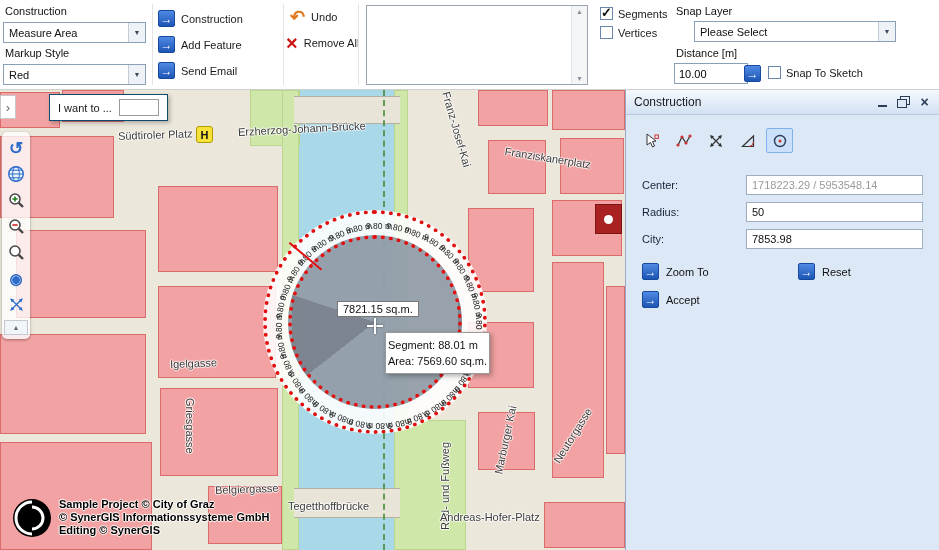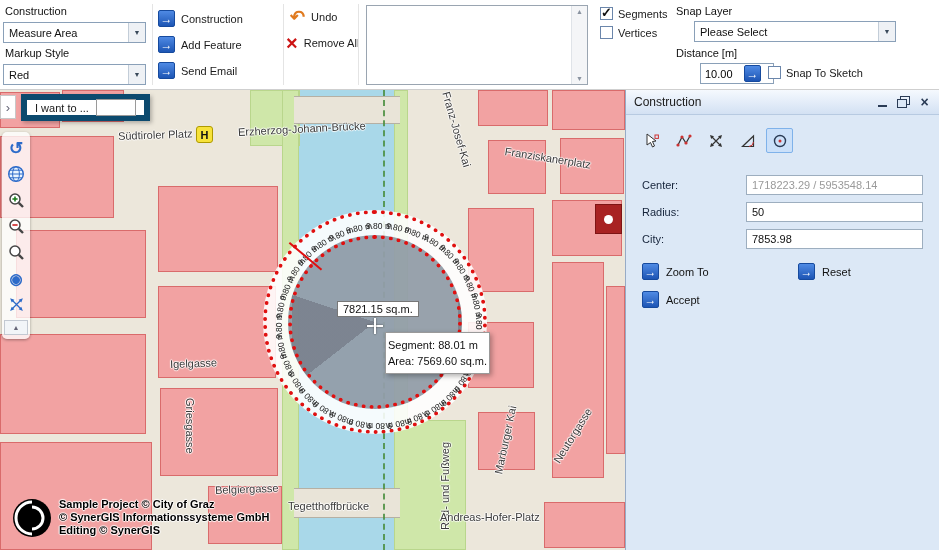--- a/index.html
+++ b/index.html
@@ -45,21 +45,21 @@
   .cross { position:absolute; left:375px; top:236px; width:0; height:0; }
   .cross::before { content:""; position:absolute; left:-8px; top:-1px; width:16px; height:2px; background:#fff; box-shadow:0 0 2px #444; }
   .cross::after  { content:""; position:absolute; left:-1px; top:-8px; width:2px; height:16px; background:#fff; box-shadow:0 0 2px #444; }
   .area-chip { position:absolute; left:337px; top:211px; background:#fff; border:1px solid #777; padding:1px 5px; font-size:11px; color:#111; white-space:nowrap; }
   .tip { position:absolute; left:385px; top:242px; background:#fff; border:1px solid #9a9a9a; box-shadow:2px 2px 5px rgba(0,0,0,.3); padding:4px 2px; font-size:11px; line-height:16px; color:#111; white-space:nowrap; }
 
   .cright { position:absolute; left:12px; bottom:12px; display:flex; gap:7px; align-items:flex-start; }
   .cright .ctext div { font-weight:bold; font-size:11px; line-height:13px; color:#000; text-shadow:1px 0 1px #fff,-1px 0 1px #fff,0 1px 1px #fff,0 -1px 1px #fff; }
 
   .expander { position:absolute; left:0; top:5px; width:16px; height:24px; background:#fff; border:1px solid #c8c8c8; display:flex; align-items:center; justify-content:center; color:#667; font-size:13px; cursor:pointer; z-index:25; }
-  .iwant { position:absolute; left:21px; top:4px; height:27px; background:#fff; border:6px solid #0c4a6e; box-shadow:2px 2px 4px rgba(0,0,0,.25); display:flex; align-items:center; gap:7px; padding:0 8px; z-index:25; cursor:pointer; }
+  .iwant { position:absolute; left:49px; top:4px; height:27px; background:#fff; border:1px solid #0c4a6e; box-shadow:2px 2px 4px rgba(0,0,0,.25); display:flex; align-items:center; gap:7px; padding:0 8px; z-index:25; cursor:pointer; }
   .iwant input { width:40px; height:17px; border:1px solid #9a9a9a; font-family:inherit; font-size:10px; padding:0 2px; }
 
   .mtools { position:absolute; left:2px; top:42px; width:28px; background:rgba(255,255,255,0.78); border-radius:5px; box-shadow:0 1px 3px rgba(0,0,0,.35); display:flex; flex-direction:column; align-items:center; gap:2px; padding:4px 0; z-index:25; }
   .mtool { width:24px; height:24px; display:flex; align-items:center; justify-content:center; cursor:pointer; }
   .mtool .glyph { font-size:17px; color:#2d6bc9; font-weight:bold; line-height:1; }
   .mtool-collapse { width:24px; height:15px; background:#f2f5f8; border:1px solid #c3c9d2; display:flex; align-items:center; justify-content:center; font-size:7px; color:#667; cursor:pointer; margin-top:2px; }
 
   
   .panel { position:absolute; left:625px; top:90px; width:314px; height:460px; background:#dce8f6; border-left:1px solid #97abc6; z-index:40; }
   .phead { height:25px; background:linear-gradient(#f5f9fe,#d3e1f3); border-bottom:1px solid #b7cae1; display:flex; align-items:center; padding:0 8px; }
@@ -141,21 +141,21 @@
     <input type="checkbox" style="">
     <span>Vertices</span>
   </label>
 
   <span class="tlabel" style="left:676px;top:5px;">Snap Layer</span>
   <div class="dd" style="left:674px;top:21px;width:202px;margin-left:20px;">
     <span class="dd-text">Please Select</span>
     <span class="dd-arrow">▼</span>
   </div>
   <span class="tlabel" style="left:676px;top:47px;">Distance [m]</span>
-  <input class="tinput" style="left: 700px; top: 63px; width: 74px;" value="10.00">
+  <input class="tinput" style="left: 674px; top: 63px; width: 74px;" value="10.00">
   <div class="sq-btn" style="left:742px;top:63px;">
     <span class="bicon">→</span>
   </div>
   <label class="chk" style="left:768px;top:66px;">
     <input type="checkbox" style="">
     <span>Snap To Sketch</span>
   </label>
 </div>
 
 <div class="map">

